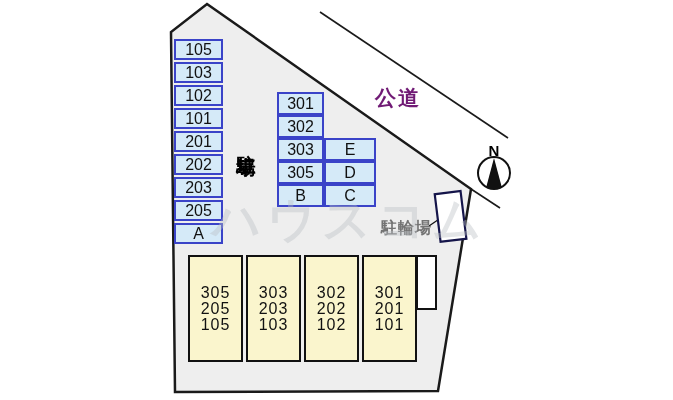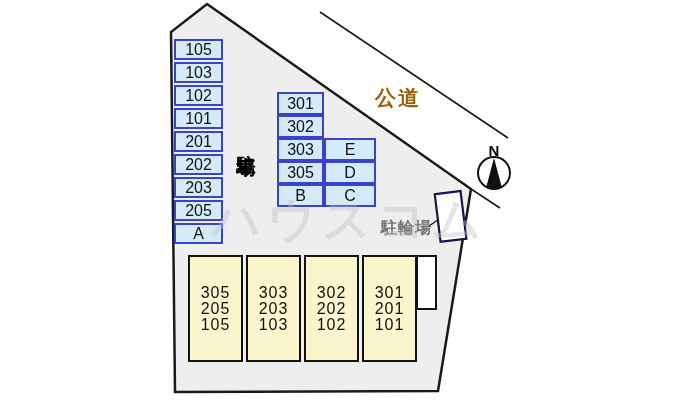--- a/index.html
+++ b/index.html
@@ -36,21 +36,21 @@
   .notch{
     position:absolute;left:416px;top:255px;width:21px;height:55px;
     box-sizing:border-box;background:#ffffff;border:2px solid #111;
   }
   
   .vlabel{
     position:absolute;left:233px;top:139px;
     writing-mode:vertical-rl;text-orientation:upright;
     font-size:19px;font-weight:600;letter-spacing:2px;color:#000;
   }
-  .road-label{position:absolute;left:375px;top:84px;font-size:21px;font-weight:600;color:#a16207;letter-spacing:2px;}
+  .road-label{position:absolute;left:375px;top:84px;font-size:21px;font-weight:600;color:#701a75;letter-spacing:2px;}
   .bike-label{position:absolute;left:381px;top:218px;font-size:16px;font-weight:700;color:#737373;letter-spacing:1px;}
   .watermark{
     position:absolute;left:212px;top:188px;font-size:48px;font-weight:700;
     color:rgba(185,190,196,0.40);letter-spacing:6px;pointer-events:none;z-index:50;
     white-space:nowrap;
   }
 </style>
 </head>
 <body>
 

